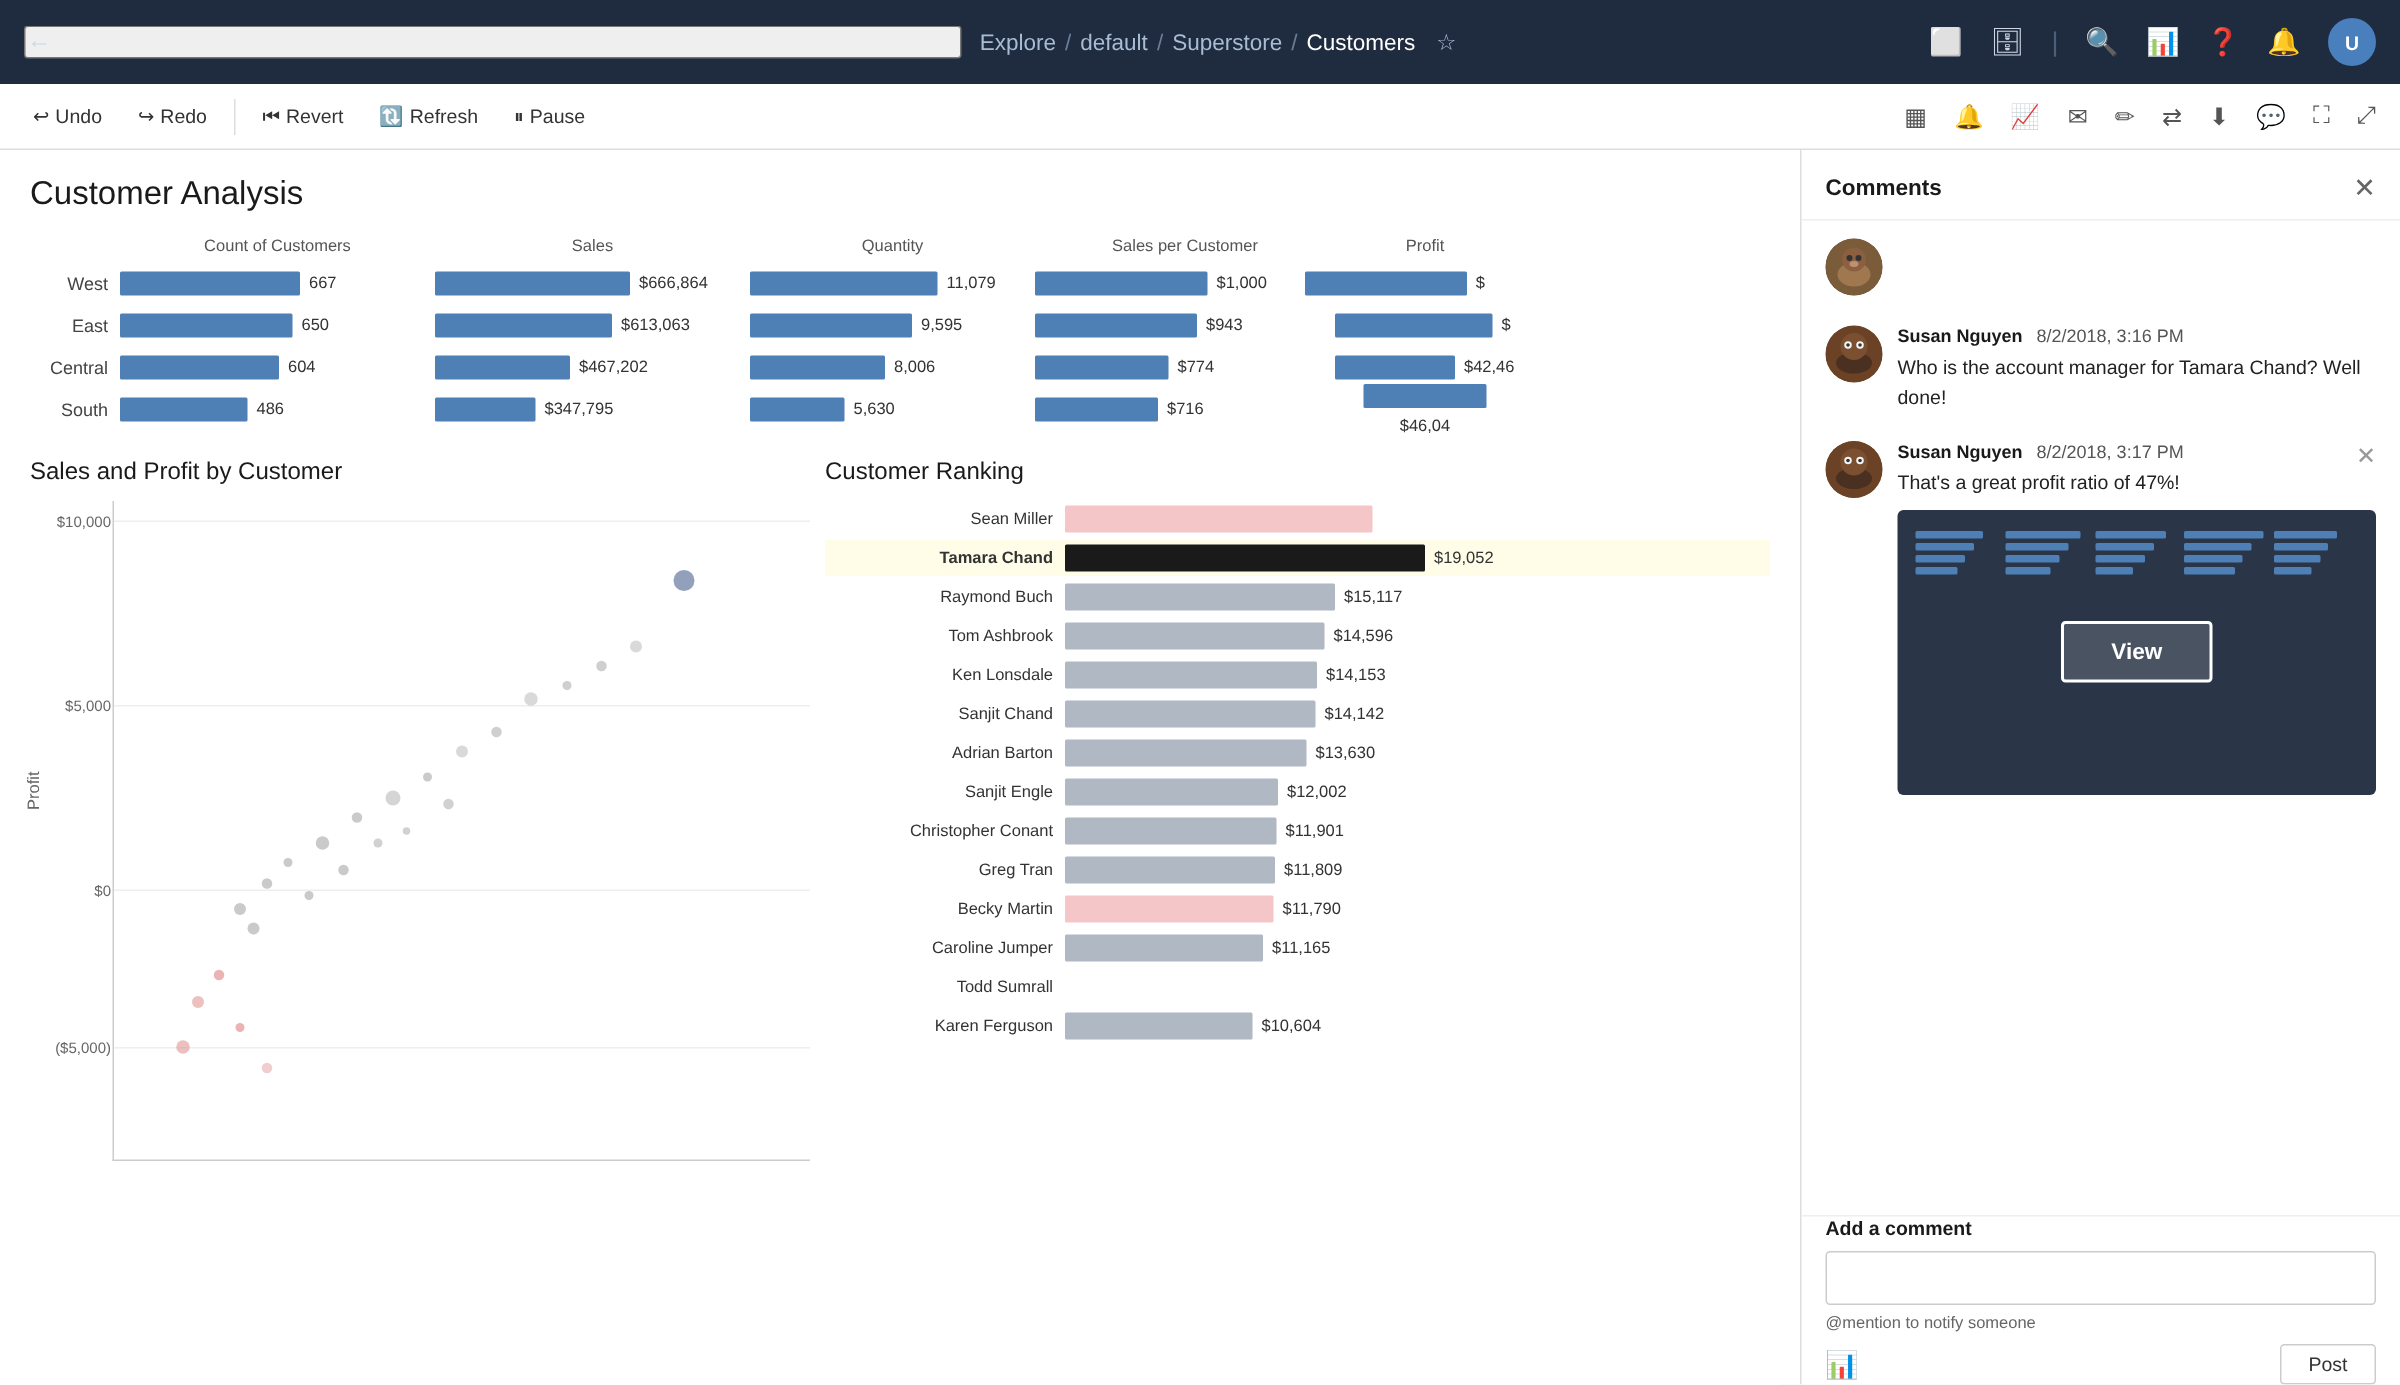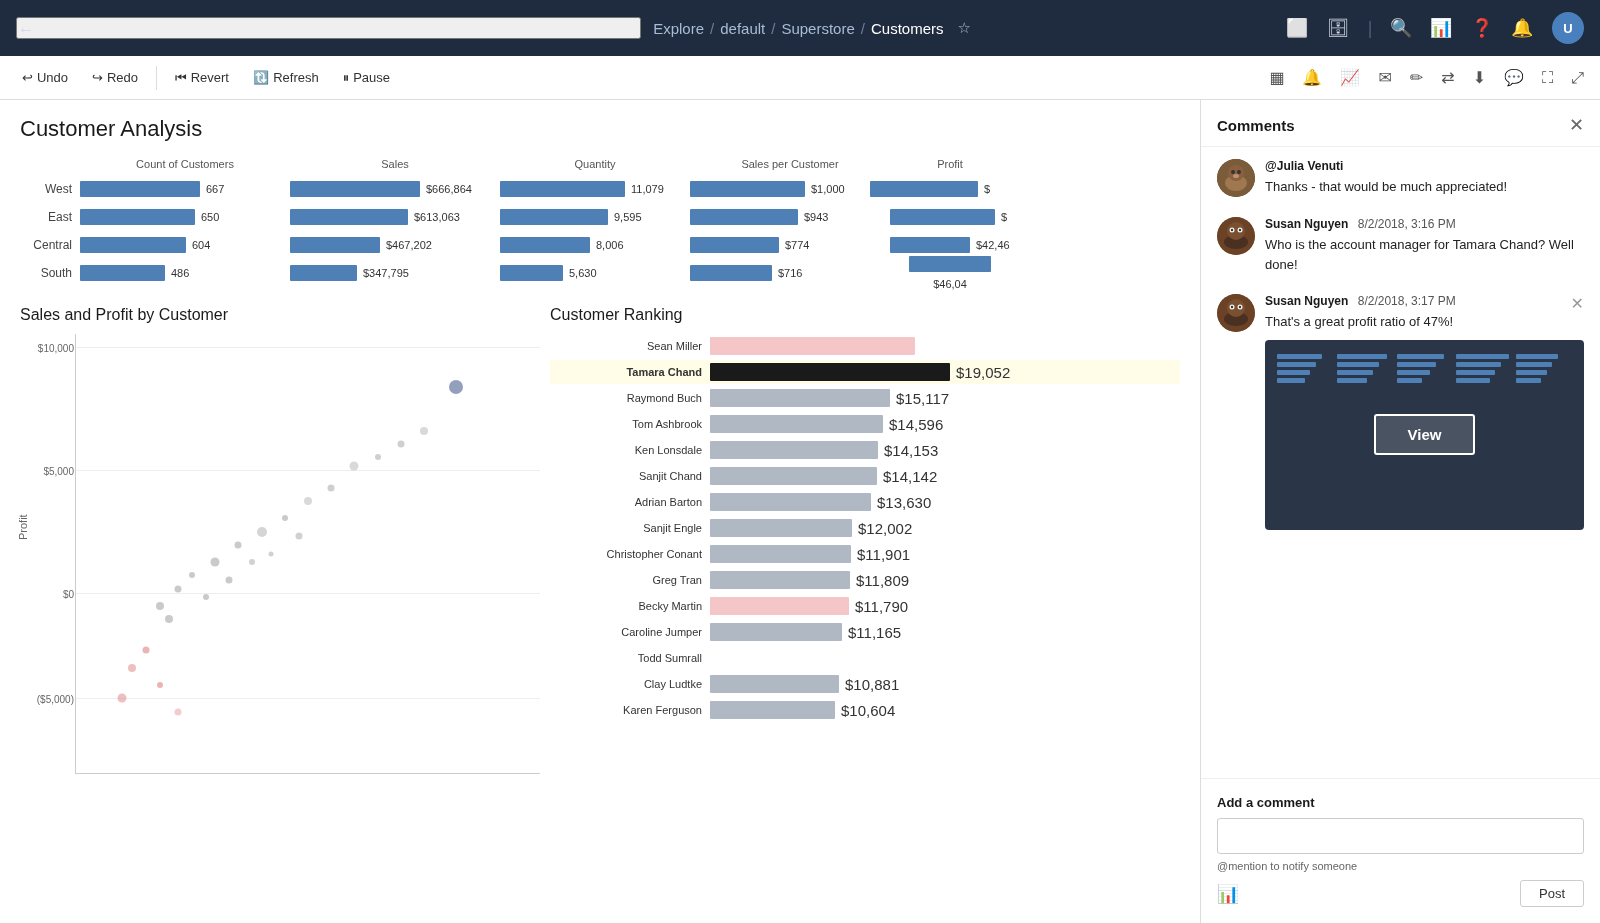--- a/index.html
+++ b/index.html
@@ -200,21 +200,21 @@
       flex: 1;
       display: flex;
       align-items: center;
       gap: 6px;
     }
     .ranking-bar {
       height: 18px;
       border-radius: 1px;
     }
     .ranking-value {
-      font-size: 15px;
+      font-size: 11px;
       color: #333;
       white-space: nowrap;
       text-align: center;
     }
 
     
     .comments-panel {
       width: 400px;
       min-width: 400px;
       background: #fff;
@@ -309,21 +309,21 @@
       border: 2px solid #fff;
       color: #fff;
       font-size: 15px;
       font-weight: 600;
       padding: 10px 32px;
       border-radius: 3px;
       cursor: pointer;
     }
 
     .comments-footer {
-      padding: 16px 16px;
+      padding: 0 16px;
       border-top: 1px solid #eee;
     }
     .add-comment-label {
       font-size: 13px;
       font-weight: 600;
       color: #1a1a1a;
       margin-bottom: 8px;
     }
     .comment-input {
       width: 100%;
@@ -687,27 +687,20 @@
             <div class="ranking-bar-wrap">
               <div class="ranking-bar" style="width:132px;background:#b0b8c4;"></div>
               <span class="ranking-value">$11,165</span>
             </div>
           </div>
 
           <div class="ranking-row">
             <div class="ranking-name">Todd Sumrall</div>
           </div>
 
-          <div class="ranking-row">
-            <div class="ranking-name">Clay Ludtke</div>
-            <div class="ranking-bar-wrap">
-              <div class="ranking-bar" style="width:129px;background:#b0b8c4;"></div>
-              <span class="ranking-value">$10,881</span>
-            </div>
-          </div>
 
           <div class="ranking-row">
             <div class="ranking-name">Karen Ferguson</div>
             <div class="ranking-bar-wrap">
               <div class="ranking-bar" style="width:125px;background:#b0b8c4;"></div>
               <span class="ranking-value">$10,604</span>
             </div>
           </div>
         </div>
       </div>
@@ -725,26 +718,20 @@
       <div class="comment-item">
         <div class="comment-avatar dog">
           <svg width="38" height="38" viewBox="0 0 38 38">
             <circle cx="19" cy="19" r="19" fill="#7a5c3a"></circle>
             <ellipse cx="19" cy="24" rx="11" ry="8" fill="#a07850"></ellipse>
             <circle cx="19" cy="14" r="8" fill="#8b6040"></circle>
             <circle cx="16" cy="13" r="2" fill="#333"></circle>
             <circle cx="22" cy="13" r="2" fill="#333"></circle>
             <ellipse cx="19" cy="17" rx="3" ry="2" fill="#c09070"></ellipse>
           </svg>
-        </div>
-        <div class="comment-content">
-          <div class="comment-meta">
-            <span class="author">@Julia Venuti</span>
-          </div>
-          <div class="comment-text">Thanks - that would be much appreciated!</div>
         </div>
       </div>
 
       <div class="comment-item">
         <div class="comment-avatar dog2">
           <svg width="38" height="38" viewBox="0 0 38 38">
             <circle cx="19" cy="19" r="19" fill="#6b4226"></circle>
             <ellipse cx="19" cy="25" rx="12" ry="7" fill="#4a3020"></ellipse>
             <circle cx="19" cy="14" r="9" fill="#7a5030"></circle>
             <circle cx="15" cy="13" r="2.5" fill="#f5f5f5"></circle>

